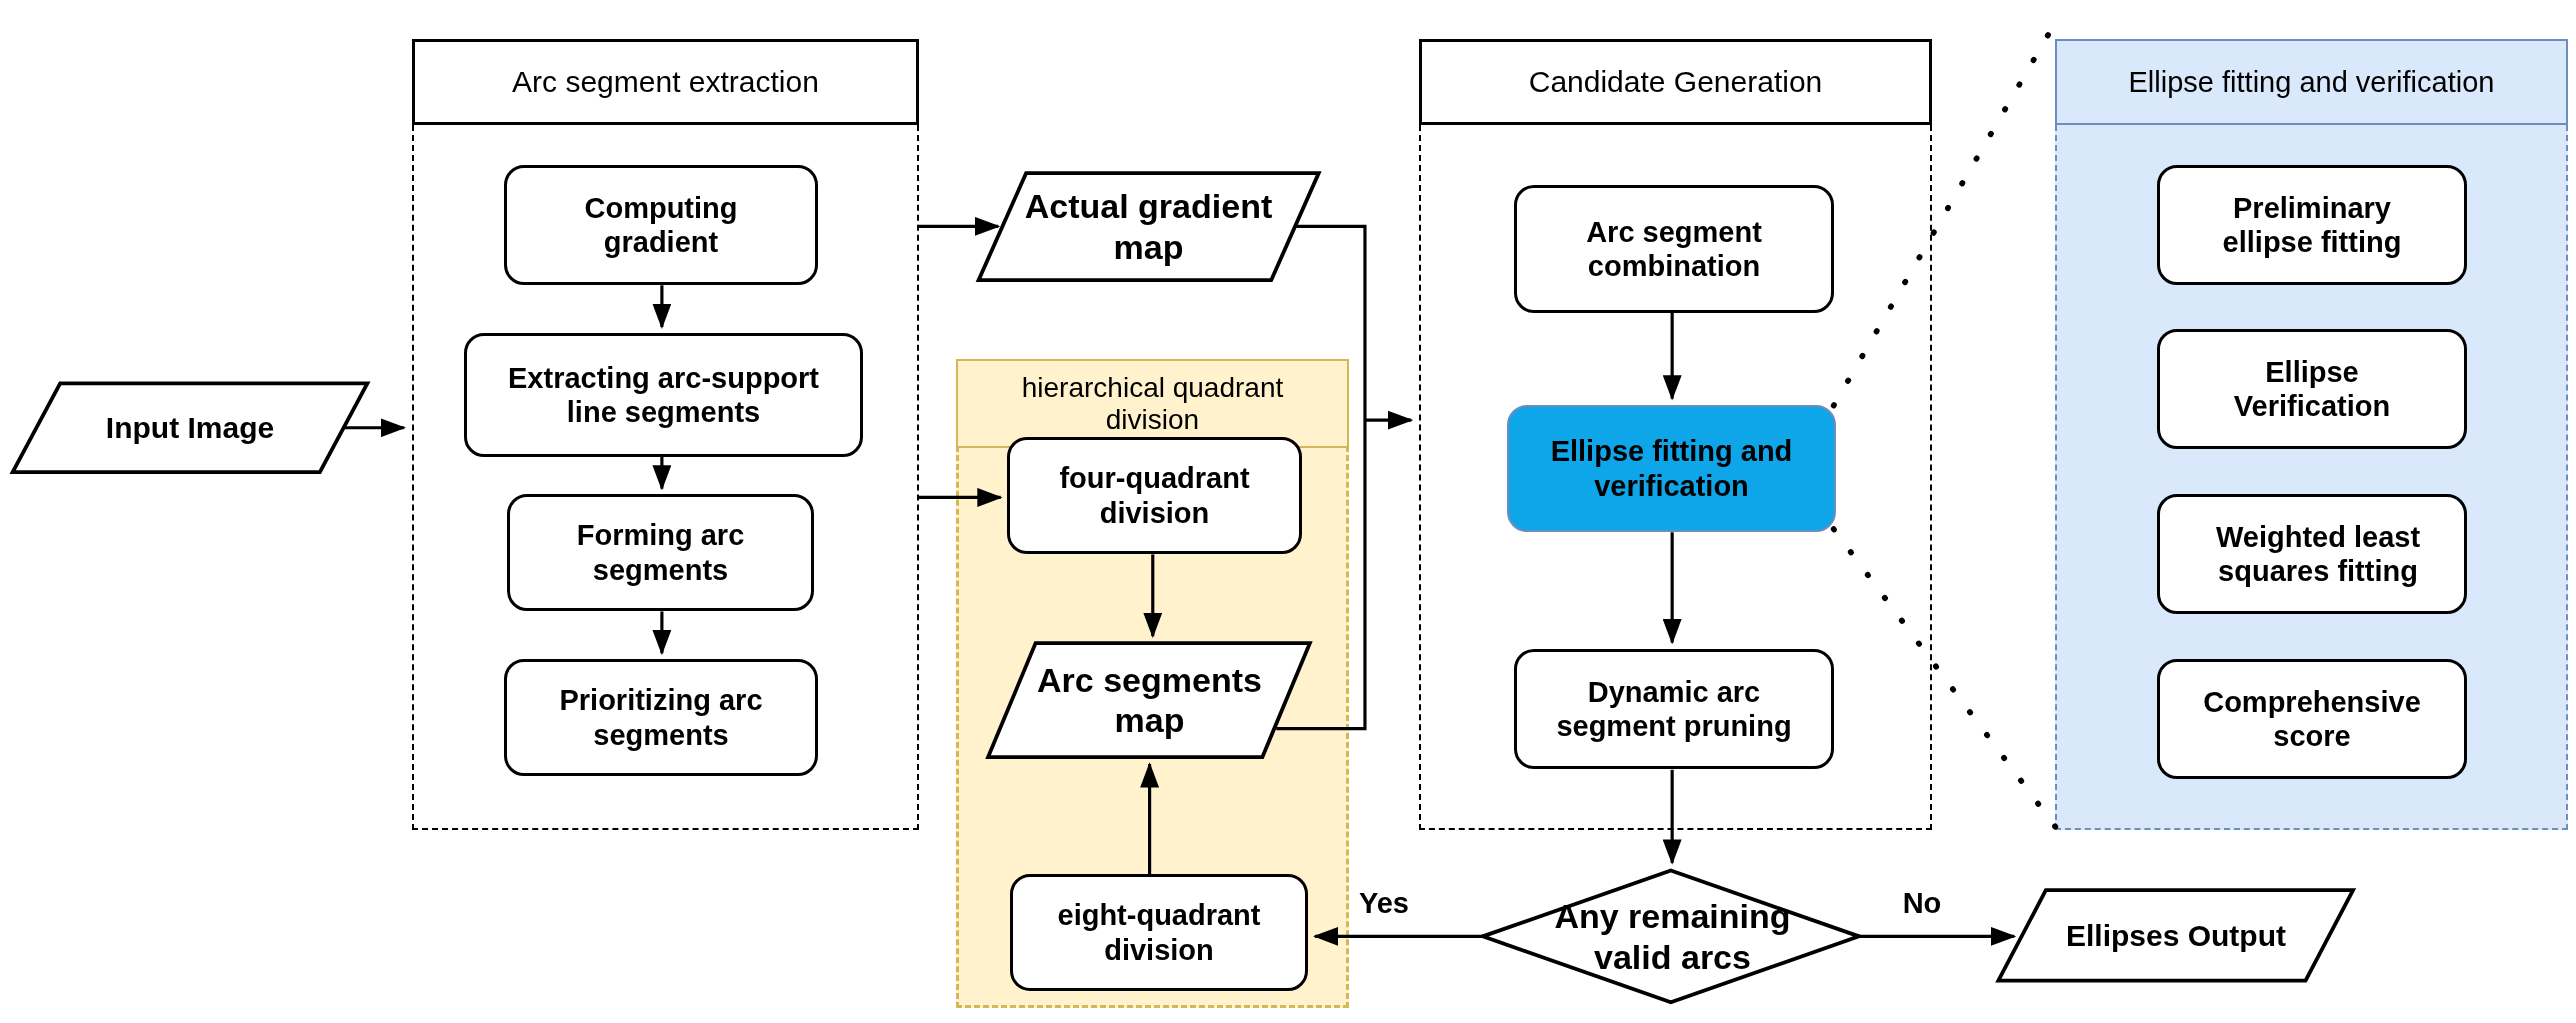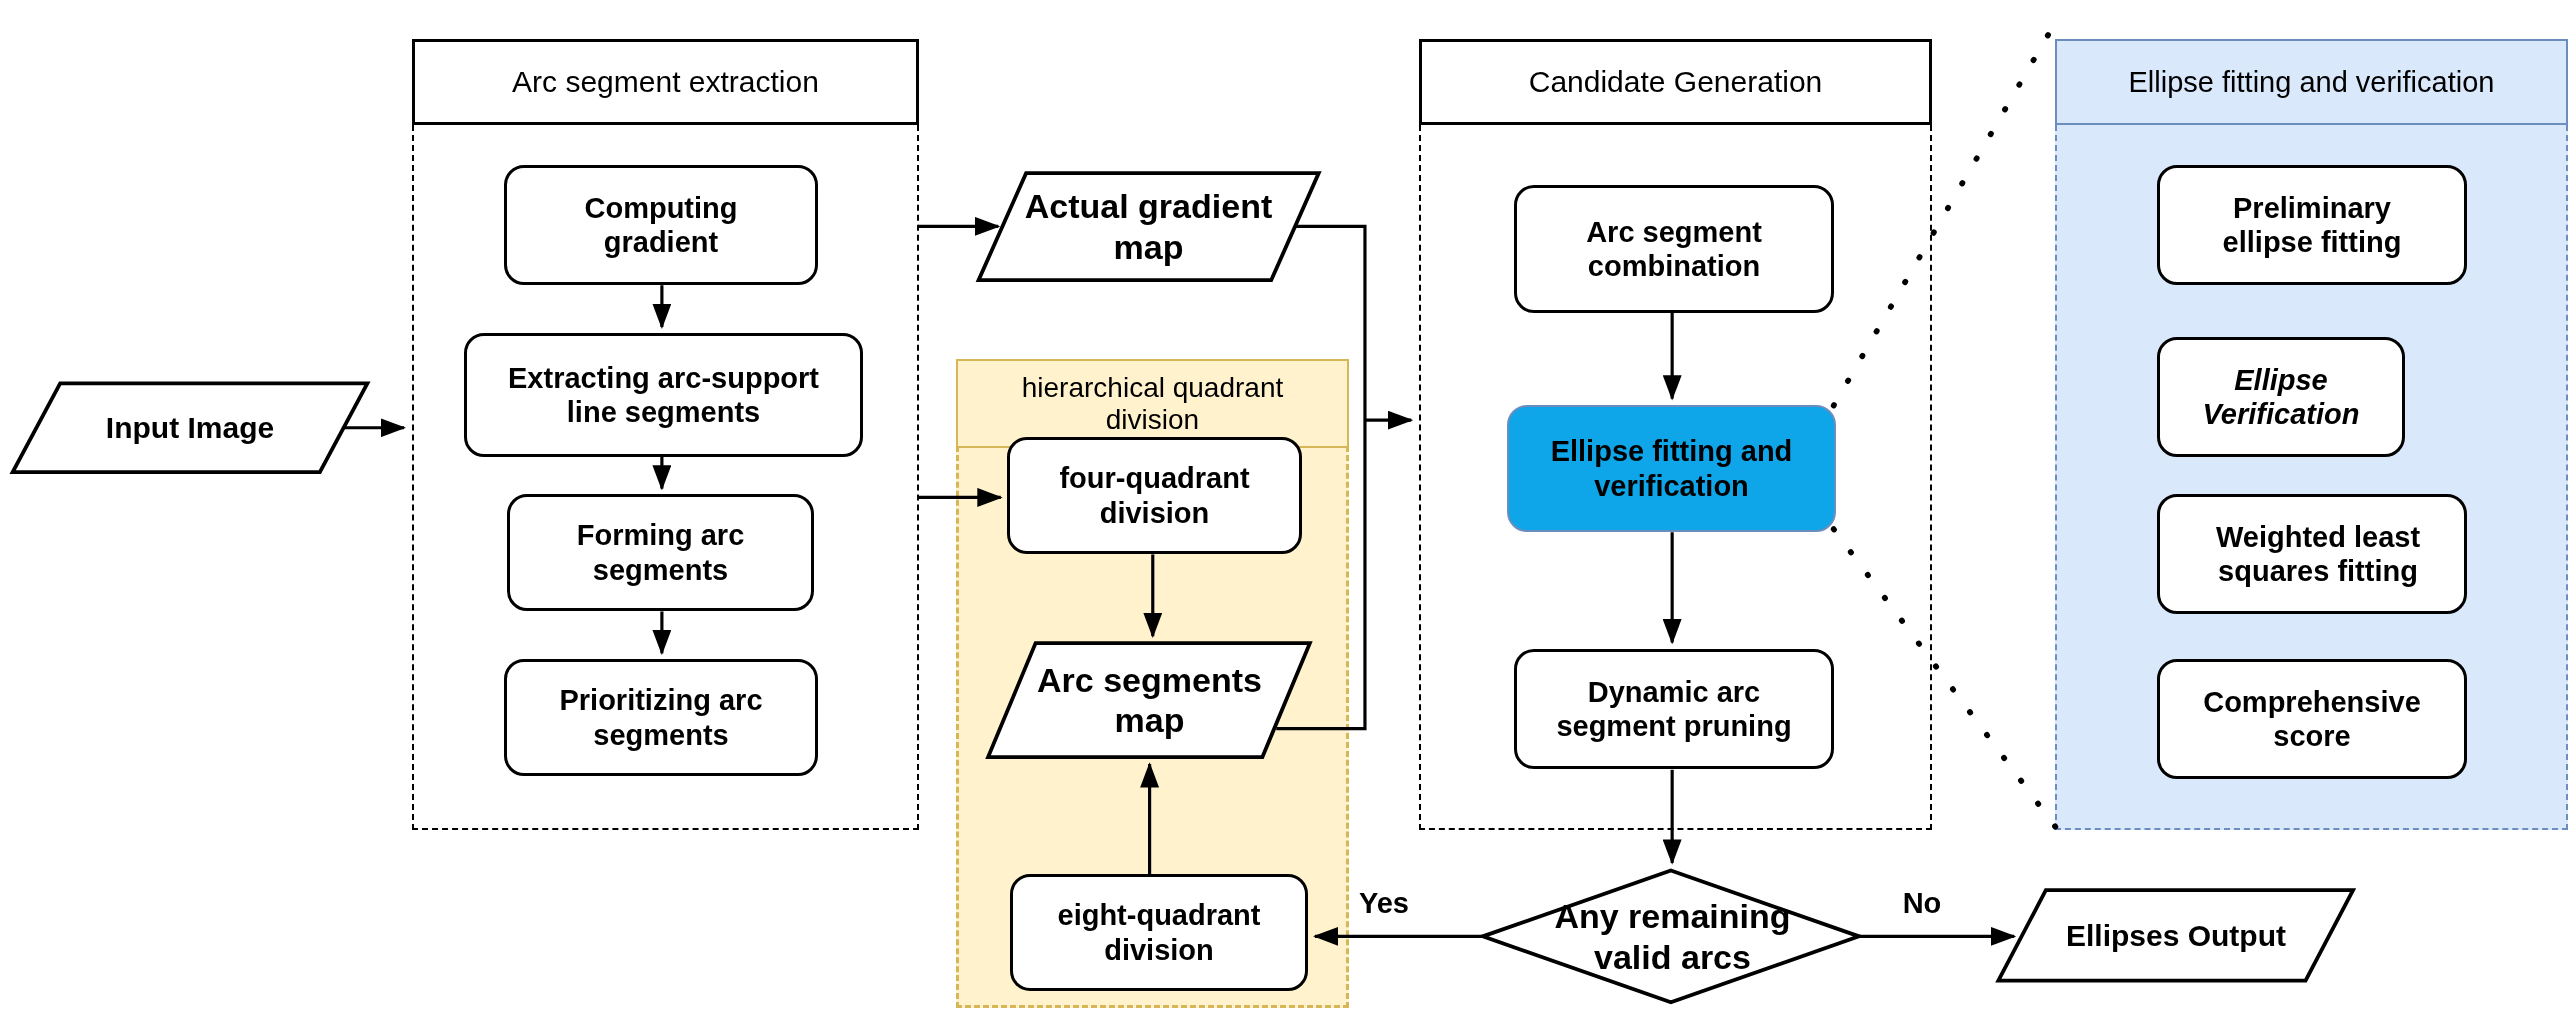--- a/index.html
+++ b/index.html
@@ -110,21 +110,21 @@
 
   <div class="node" style="left:1514px;top:165px;width:320px;height:128px;margin-top:20px;">Arc segment
 combination</div>
   <div class="node blue" style="left:1507px;top:405px;width:329px;height:127px;">Ellipse fitting and
 verification</div>
   <div class="node" style="left:1514px;top:649px;width:320px;height:120px;">Dynamic arc
 segment pruning</div>
 
   <div class="node" style="left:2157px;top:165px;width:310px;height:120px;">Preliminary
 ellipse fitting</div>
-  <div class="node" style="left:2157px;top:337px;width:248px;height:120px;font-style:italic;">Ellipse
+  <div class="node" style="left:2157px;top:329px;width:310px;height:120px;">Ellipse
 Verification</div>
   <div class="node" style="left:2157px;top:494px;width:310px;height:120px;padding-left:12px;">Weighted least
 squares fitting</div>
   <div class="node" style="left:2157px;top:659px;width:310px;height:120px;">Comprehensive
 score</div>
 
   <div class="txt" style="left:16px;top:383px;width:348px;height:89px;font-size:30px;">Input Image</div>
   <div class="txt" style="left:982px;top:173px;width:333px;height:107px;">Actual gradient
 map</div>
   <div class="txt" style="left:991px;top:643px;width:317px;height:114px;">Arc segments

